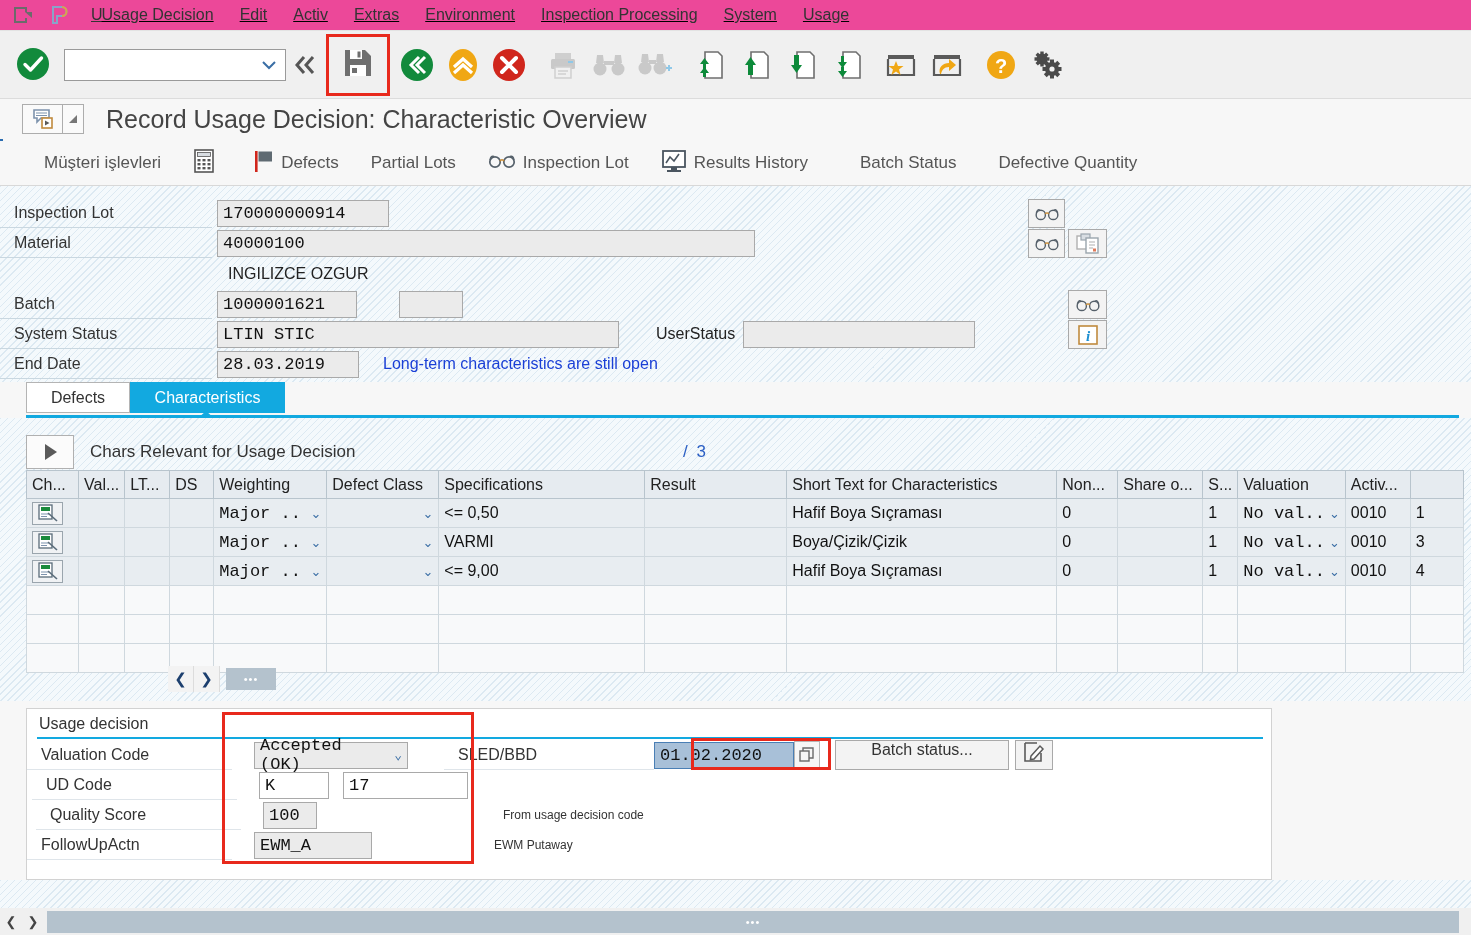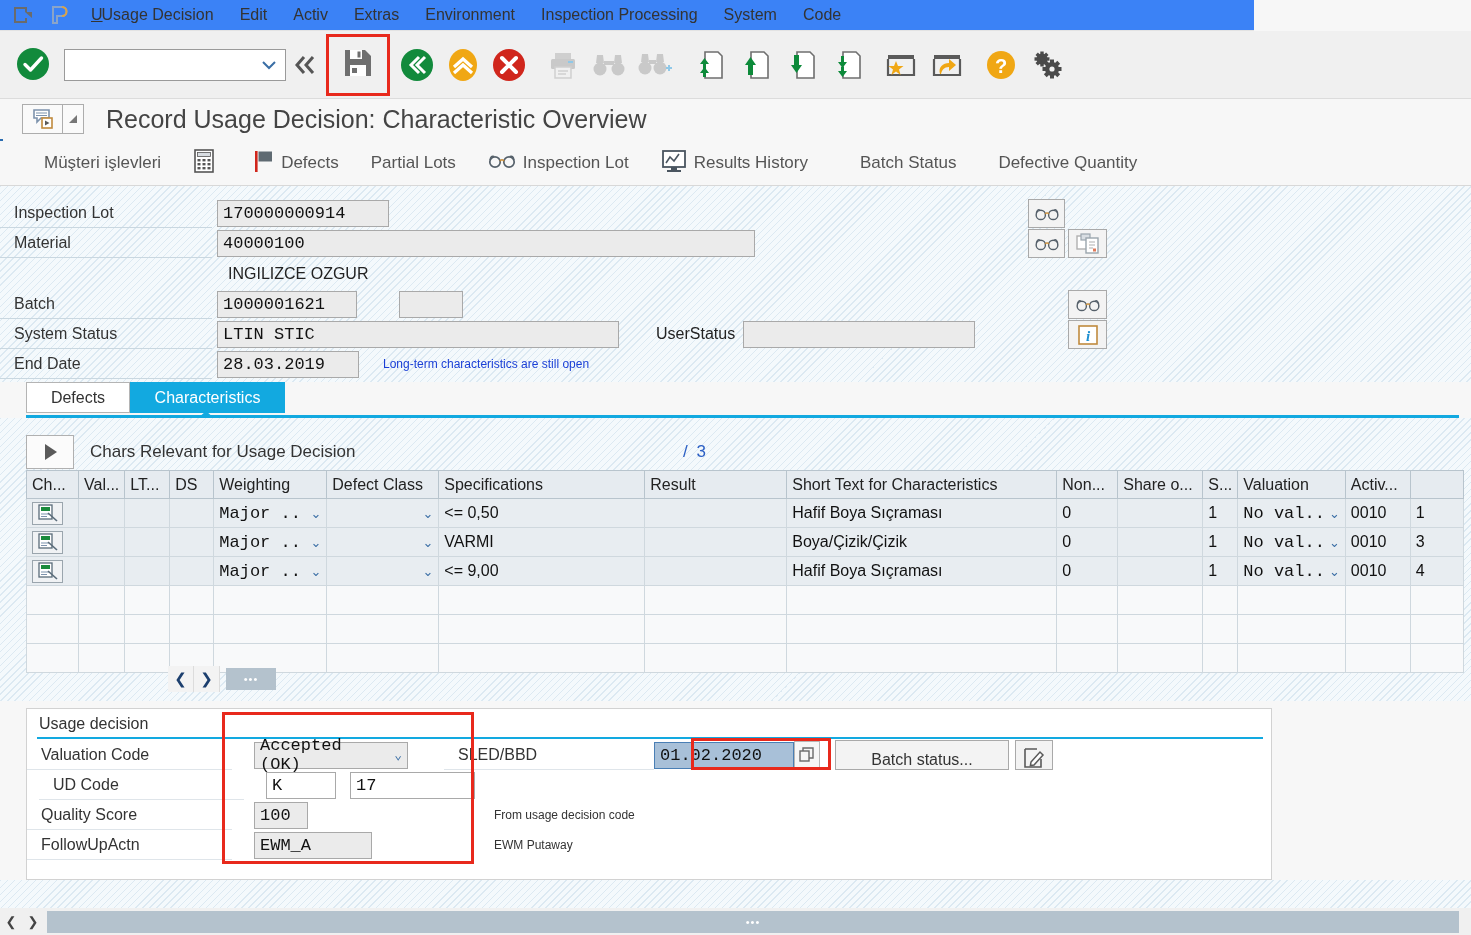--- a/index.html
+++ b/index.html
@@ -11,24 +11,25 @@
     background: #ffffff;
   }
   .app {
     position: relative;
     width: 1471px; height: 935px;
     background: #f7f7f7;
   }
 
   
   .menubar {
-    position: absolute; top: 0; left: 0; width: 1254px; height: 31px;
-    background: #3b82f6;
+    position: absolute; top: 0; left: 0; width: 1471px; height: 31px;
+    background: #ec4899;
     display: flex; align-items: center;
     border-bottom: 1px solid #e3e3e3;
+    text-decoration: underline;
   }
   .menubar .sysicon {
     width: 26px; height: 22px; margin-left: 10px;
     display: flex; align-items: center; justify-content: center;
   }
   .menubar .sysicon2 {
     width: 26px; height: 22px; margin-left: 10px; margin-right: 6px;
     display: flex; align-items: center; justify-content: center;
   }
   .menu-item {
@@ -122,21 +123,21 @@
     height: 29px; display: flex; align-items: center;
   }
   .inp {
     background: #ebebeb; border: 1px solid #a9a9a9;
     height: 27px; font-family: "Liberation Mono", monospace;
     font-size: 17px; color: #111111;
     display: flex; align-items: center; padding: 0 5px;
   }
   .inp.wht { background: #ffffff; }
   .link {
-    font-size: 12px; color: #1a3fd6;
+    font-size: 16px; color: #1a3fd6;
   }
   .sqbtn {
     width: 37px; height: 29px;
     border: 1px solid #a9a9a9; background: #f3f3f3;
     display: flex; align-items: center; justify-content: center;
   }
 
   
   .tabstrip {
     position: absolute; top: 382px; left: 0; width: 1471px; height: 34px;
@@ -250,21 +251,21 @@
     width: 205px; padding-left: 14px;
     height: 30px; display: flex; align-items: center;
     border-bottom: 1px solid #dfe5ea;
   }
   .ud-text { font-size: 12px; color: #333333; }
   .redbox {
     position: absolute; border: 3px solid #e8291c; pointer-events: none;
   }
   .btn-std {
     border: 1px solid #a9a9a9; background: #f3f3f3;
-    height: 30px; display: flex; align-items: flex-end; justify-content: center;
+    height: 30px; display: flex; align-items: flex-start; justify-content: center;
     font-size: 16px; color: #333333;
   }
 
   
   .bottomhatch {
     position: absolute; top: 880px; left: 0; width: 1471px; height: 28px;
   }
   .bottombar {
     position: absolute; top: 908px; left: 0; width: 1471px; height: 27px;
     background: #f0f0f0;
@@ -302,21 +303,21 @@
         <path d="M12,2 A4.5,4.5 0 0 1 12,11" fill="none" stroke="#d9a24a" stroke-width="2"></path>
       </svg>
     </span>
     <div class="menu-item"><u>U</u><span style="margin-left:-1px">Usage Decision</span></div>
     <div class="menu-item"><span>Edit</span></div>
     <div class="menu-item"><span>Activ</span></div>
     <div class="menu-item"><span>Extras</span></div>
     <div class="menu-item"><span>Environment</span></div>
     <div class="menu-item"><span>Inspection Processing</span></div>
     <div class="menu-item"><span>System</span></div>
-    <div class="menu-item"><span>Code</span></div>
+    <div class="menu-item"><span>Usage</span></div>
   </div>
 
   <div class="leftedge"></div>
 
   <div class="toolbar">
 
     <span class="tb-ok">
       <svg width="34" height="34" viewBox="0 0 34 34">
         <circle cx="17" cy="17" r="16" fill="#128a3c"></circle>
         <path d="M9,17.5 L14.5,23 L25.5,11" fill="none" stroke="#ffffff" stroke-width="3.4" stroke-linecap="round" stroke-linejoin="round"></path>
@@ -927,27 +928,27 @@
         <span>Batch status...</span>
       </div>
       <div class="btn-std" style="width:38px; margin-left:6px;">
         <svg width="22" height="22" viewBox="0 0 22 22">
           <path d="M2,2 H14 M2,2 V20 H18 V12" fill="none" stroke="#5a5a5a" stroke-width="1.6"></path>
           <path d="M8,15 L17,5 L20,8 L11,18 L7.4,18.6 Z" fill="#ffffff" stroke="#5a5a5a" stroke-width="1.5"></path>
         </svg>
       </div>
     </div>
 
-    <div class="ud-row" style="top:61px; left:12px; width:1246px;text-align:center;">
+    <div class="ud-row" style="top:61px; left:5px; width:1246px;text-align:center;">
       <div class="ud-label">UD Code</div>
       <div class="inp wht" style="width:70px; margin-left:22px;">K</div>
       <div class="inp wht" style="width:125px; margin-left:14px;">17</div>
     </div>
 
-    <div class="ud-row" style="top:91px; left:0; width:1246px;align-items:center;">
+    <div class="ud-row" style="top:91px; left:9px; width:1246px;align-items:center;">
       <div class="ud-label">Quality Score</div>
       <div class="inp" style="width:54px; margin-left:22px;">100</div>
       <div class="ud-text" style="margin-left:186px;">From usage decision code</div>
     </div>
 
     <div class="ud-row" style="top:121px; left:0; width:1246px;">
       <div class="ud-label">FollowUpActn</div>
       <div class="inp" style="width:118px; margin-left:22px;">EWM_A</div>
       <div class="ud-text" style="margin-left:122px;">EWM Putaway</div>
     </div>

